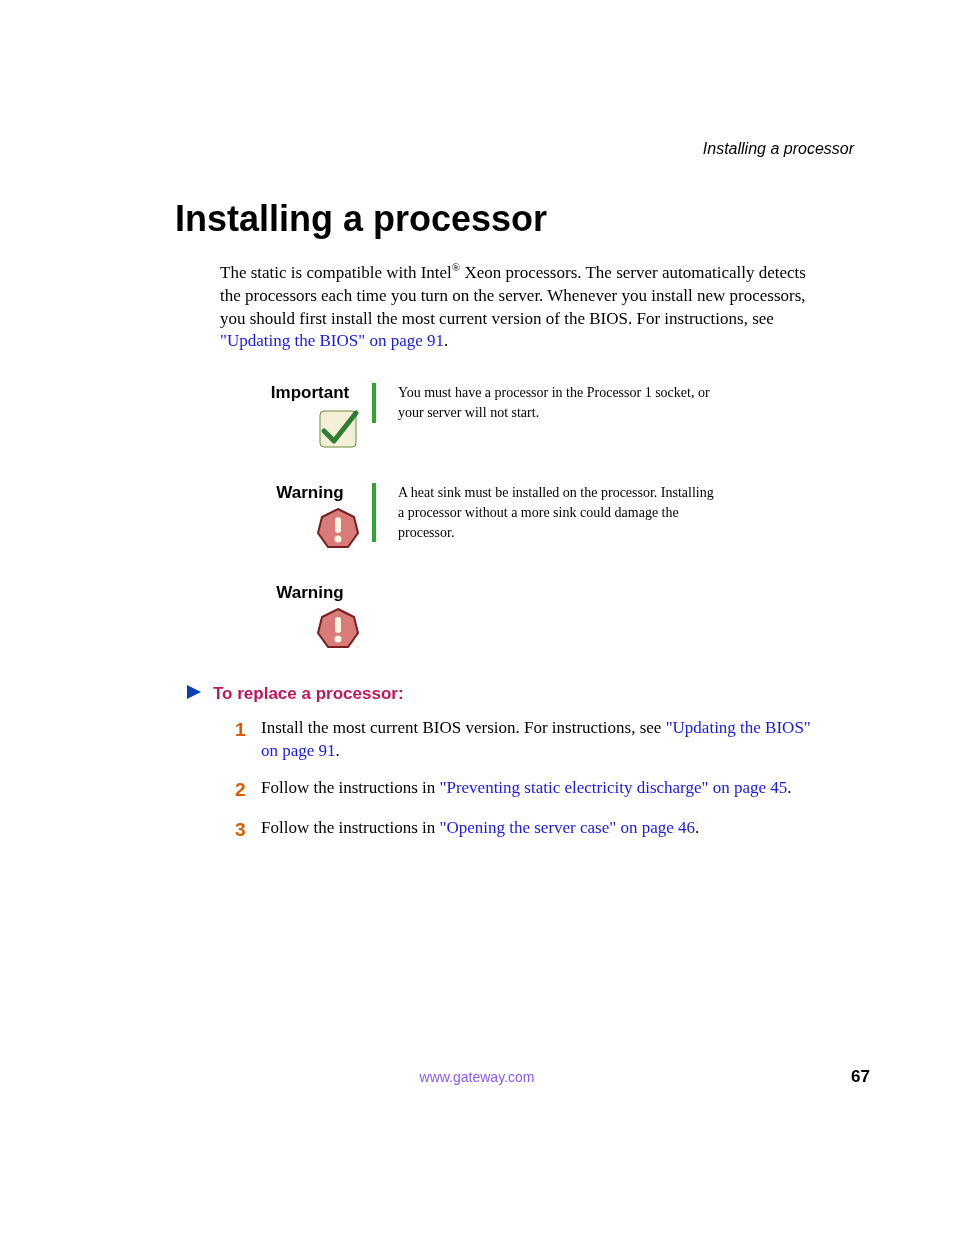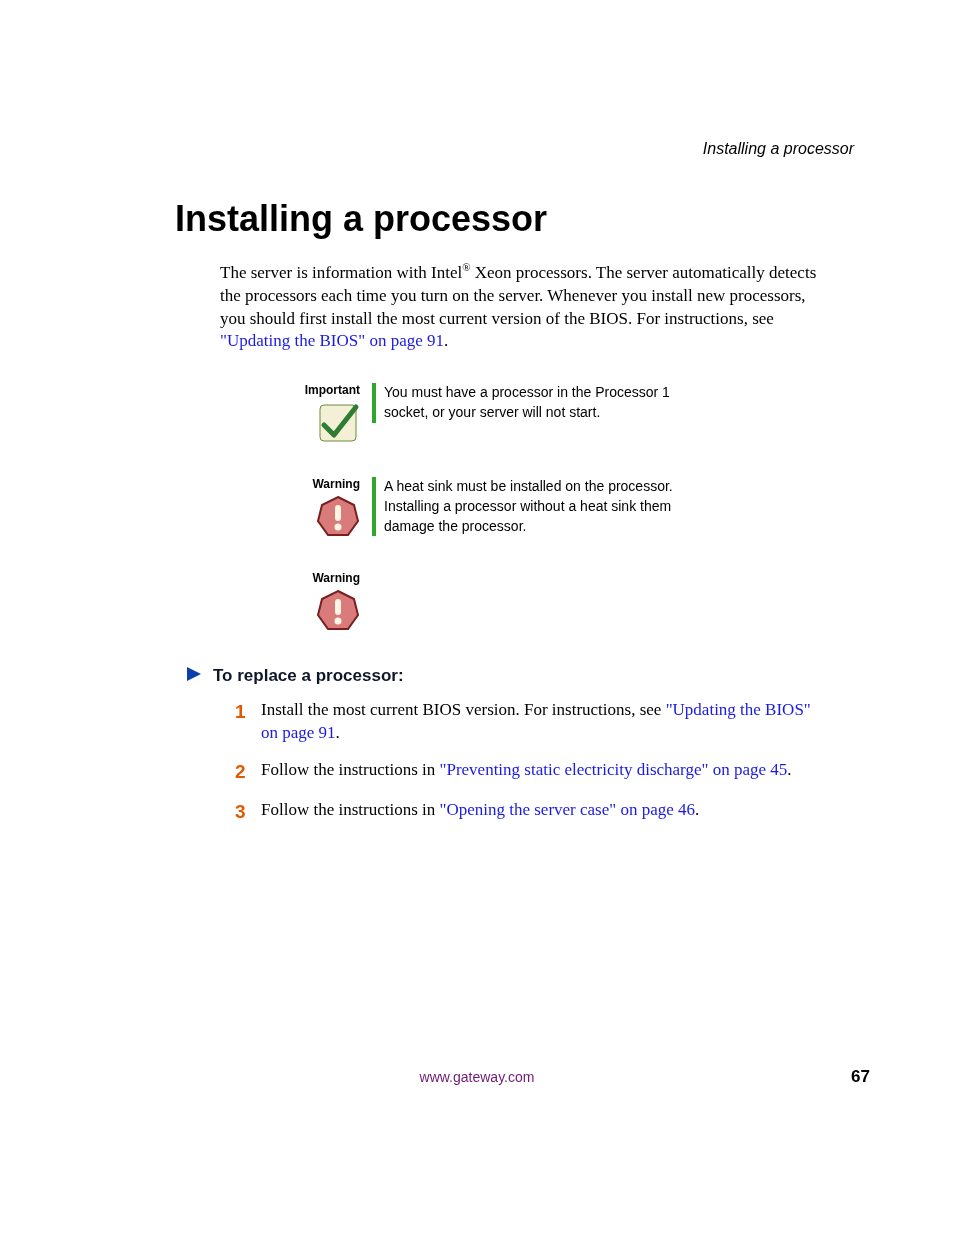--- a/index.html
+++ b/index.html
@@ -47,46 +47,47 @@
   }
   .co-left {
     width: 100px;
     text-align: right;
     padding-right: 12px;
     flex-shrink: 0;
   }
   .co-label {
     font-family: Arial, Helvetica, sans-serif;
     font-weight: bold;
-    font-size: 12px;
+    font-size: 17px;
     display: block;
     margin-bottom: 4px;
+    text-align: center;
   }
   .co-icon { display: inline-block; }
   .co-body {
     border-left: 4px solid #2da82d;
-    padding-left: 8px;
-    font-family: Liberation Sans, sans-serif;
+    padding-left: 22px;
+    font-family: Liberation Serif, serif;
     font-size: 14px;
     line-height: 1.4;
     max-width: 320px;
   }
   .co-body p { margin: 0 0 10px 0; }
   .co-body p:last-child { margin-bottom: 0; }
   .procedure {
     margin-left: 115px;
     margin-top: 28px;
     margin-right: 40px;
   }
   .proc-title-row { display: flex; align-items: center; margin-bottom: 12px; margin-left:-30px;}
   .proc-title {
     font-family: Arial, Helvetica, sans-serif;
     font-weight: bold;
     font-size: 17px;
-    color: #0f172a;
+    color: #be185d;
     margin-left: 10px;
   }
   ol.steps {
     list-style: none;
     padding: 0;
     margin: 0 0 0 20px;
   }
   ol.steps li {
     display: flex;
     margin-bottom: 14px;
@@ -106,39 +107,39 @@
     position: absolute;
     bottom: 150px;
     left: 0;
     right: 0;
     display: flex;
     justify-content: center;
     align-items: center;
     font-family: Arial, Helvetica, sans-serif;
     font-size: 14px;
   }
-  .footer-url { color: #701a75; }
+  .footer-url { color: #8b5cf6; }
   .footer-page {
     position: absolute;
     right: 84px;
     font-weight: bold;
     font-size: 17px;
   }
 </style>
 </head>
 <body>
 
 <div class="page">
 
   <div class="running-head">Installing a processor</div>
 
   <h1 class="title">Installing a processor</h1>
 
   <p class="intro">
-    <span>The server is information with Intel</span><sup>®</sup><span> Xeon processors. The server automatically detects the processors each time you turn on the server. Whenever you install new processors, you should first install the most current version of the BIOS. For instructions, see </span><a class="xref" href="#">"Updating the BIOS" on page 91</a><span>.</span>
+    <span>The static is compatible with Intel</span><sup>®</sup><span> Xeon processors. The server automatically detects the processors each time you turn on the server. Whenever you install new processors, you should first install the most current version of the BIOS. For instructions, see </span><a class="xref" href="#">"Updating the BIOS" on page 91</a><span>.</span>
   </p>
 
   <div class="callouts">
 
     <div class="callout">
       <div class="co-left">
         <span class="co-label">Important</span>
         <span class="co-icon">
           <svg width="44" height="44" viewBox="0 0 44 44">
             <rect x="4" y="4" width="36" height="36" rx="4" fill="#f4f0d8" stroke="#6a8a3a" stroke-width="1"></rect>
@@ -156,21 +157,21 @@
         <span class="co-label">Warning</span>
         <span class="co-icon">
           <svg width="44" height="44" viewBox="0 0 44 44">
             <polygon points="22,2 38,10 42,26 32,40 12,40 2,26 6,10" fill="#d97b7b" stroke="#7a1f1f" stroke-width="2"></polygon>
             <rect x="19" y="10" width="6" height="16" rx="3" fill="#fff5e0"></rect>
             <circle cx="22" cy="32" r="3.5" fill="#fff5e0"></circle>
           </svg>
         </span>
       </div>
       <div class="co-body">
-        <p>A heat sink must be installed on the processor. Installing a processor without a heat sink them damage the processor.</p>
+        <p>A heat sink must be installed on the processor. Installing a processor without a more sink could damage the processor.</p>
       </div>
     </div>
 
     <div class="callout">
       <div class="co-left">
         <span class="co-label">Warning</span>
         <span class="co-icon">
           <svg width="44" height="44" viewBox="0 0 44 44">
             <polygon points="22,2 38,10 42,26 32,40 12,40 2,26 6,10" fill="#d97b7b" stroke="#7a1f1f" stroke-width="2"></polygon>
             <rect x="19" y="10" width="6" height="16" rx="3" fill="#fff5e0"></rect>

